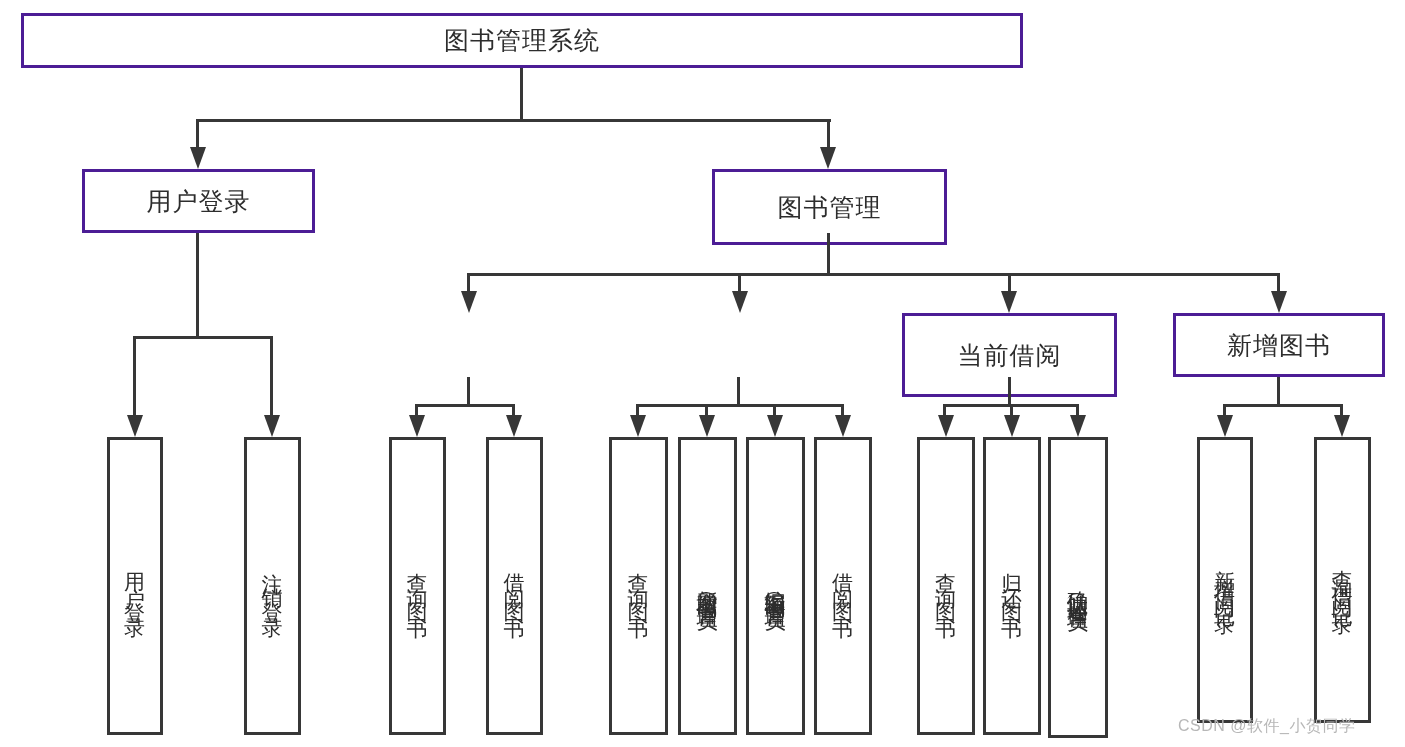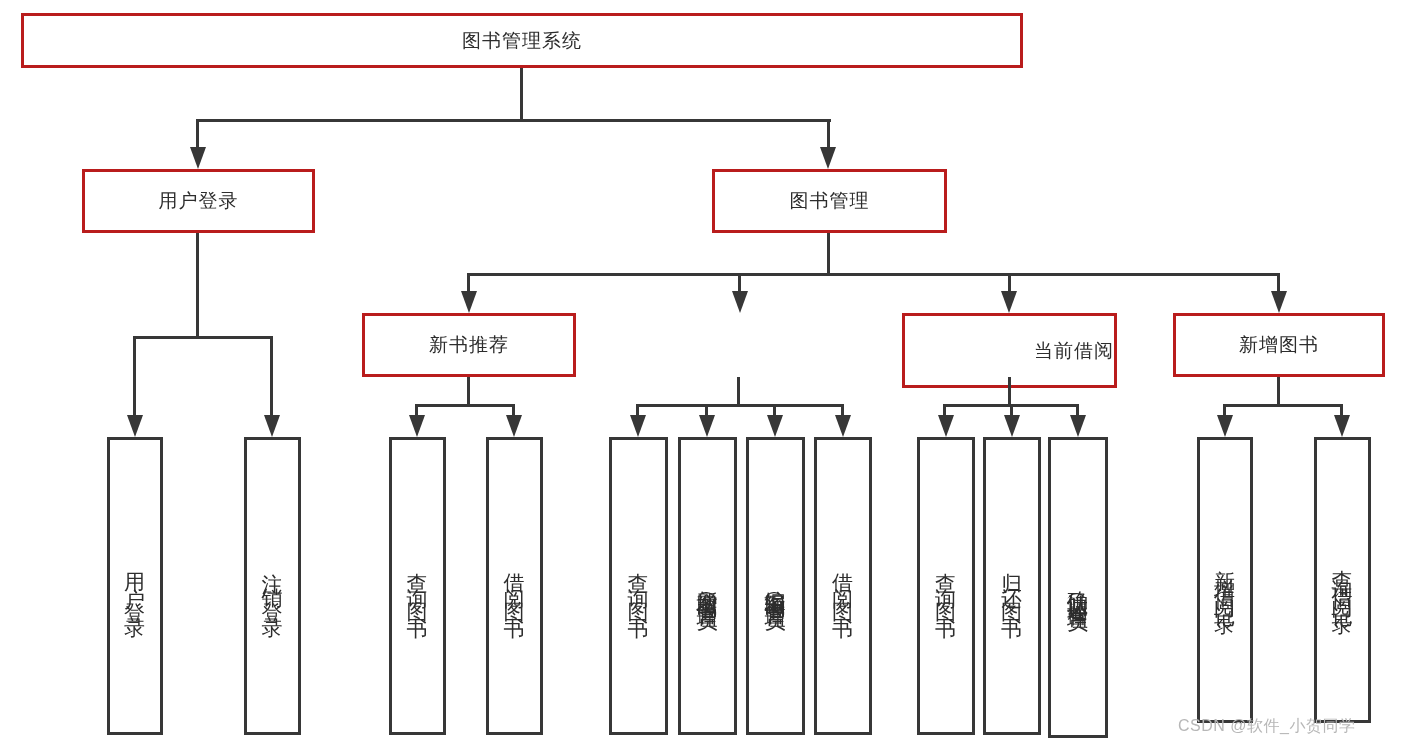--- a/index.html
+++ b/index.html
@@ -5,23 +5,23 @@
   html,body{margin:0;padding:0;background:#ffffff;}
   body{
     width:1405px;height:747px;position:relative;overflow:hidden;
     font-family:"Liberation Sans","DejaVu Sans",sans-serif;
     color:#2d2d2d;
   }
   .stage{position:absolute;left:0;top:0;width:1405px;height:747px;}
   
   .hbox{
     position:absolute;box-sizing:border-box;
-    border:3px solid #b91c1c;background:#ffffff;
+    border:3px solid #4c1d95;background:#ffffff;
     display:flex;align-items:center;justify-content:center;
-    font-size:19px;letter-spacing:1px;white-space:nowrap;
+    font-size:25px;letter-spacing:1px;white-space:nowrap;
   }
   .vbox{
     position:absolute;box-sizing:border-box;
     border:3px solid #373737;background:#ffffff;
     display:flex;align-items:center;justify-content:center;
   }
   .vtext{
     writing-mode:vertical-rl;text-orientation:mixed;
     font-size:21px;line-height:1;white-space:nowrap;
   }
@@ -53,21 +53,21 @@
   <div class="vl" style="left:520px;top:68px;height:53px;"></div>
   <div class="hl" style="left:197px;top:119px;width:634px;"></div>
   <div class="vl" style="left:196px;top:119px;height:32px;"></div>
   <div class="vl" style="left:827px;top:119px;height:32px;"></div>
   <div class="arr" style="left:190px;top:147px;"></div>
   <div class="arr" style="left:820px;top:147px;"></div>
 
   <div class="hbox" style="left:82px;top:169px;width:233px;height:64px;">
     <span>用户登录</span>
   </div>
-  <div class="hbox" style="left:712px;top:169px;width:235px;height:64px;">
+  <div class="hbox" style="left:712px;top:169px;width:235px;height:76px;">
     <span>图书管理</span>
   </div>
 
   <div class="vl" style="left:196px;top:233px;height:105px;"></div>
   <div class="hl" style="left:133px;top:336px;width:140px;"></div>
   <div class="vl" style="left:133px;top:336px;height:82px;"></div>
   <div class="vl" style="left:270px;top:336px;height:82px;"></div>
   <div class="arr" style="left:127px;top:415px;"></div>
   <div class="arr" style="left:264px;top:415px;"></div>
 
@@ -75,24 +75,21 @@
   <div class="hl" style="left:467px;top:273px;width:813px;"></div>
   <div class="vl" style="left:467px;top:273px;height:22px;"></div>
   <div class="vl" style="left:738px;top:273px;height:22px;"></div>
   <div class="vl" style="left:1008px;top:273px;height:22px;"></div>
   <div class="vl" style="left:1277px;top:273px;height:22px;"></div>
   <div class="arr" style="left:461px;top:291px;"></div>
   <div class="arr" style="left:732px;top:291px;"></div>
   <div class="arr" style="left:1001px;top:291px;"></div>
   <div class="arr" style="left:1271px;top:291px;"></div>
 
-  <div class="hbox" style="left:362px;top:313px;width:214px;height:64px;">
-    <span>新书推荐</span>
-  </div>
-  <div class="hbox" style="left:902px;top:313px;width:215px;height:75px;justify-content:flex-end;">
+  <div class="hbox" style="left:902px;top:313px;width:215px;height:84px;">
     <span>当前借阅</span>
   </div>
   <div class="hbox" style="left:1173px;top:313px;width:212px;height:64px;">
     <span>新增图书</span>
   </div>
 
   <div class="vl" style="left:467px;top:377px;height:29px;"></div>
   <div class="hl" style="left:416px;top:404px;width:99px;"></div>
   <div class="vl" style="left:415px;top:404px;height:14px;"></div>
   <div class="vl" style="left:512px;top:404px;height:14px;"></div>

